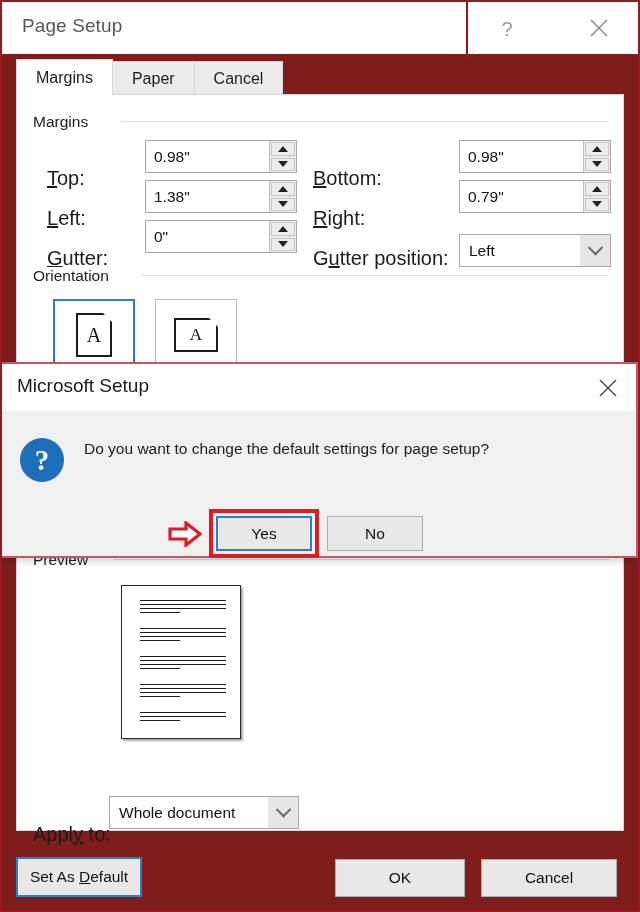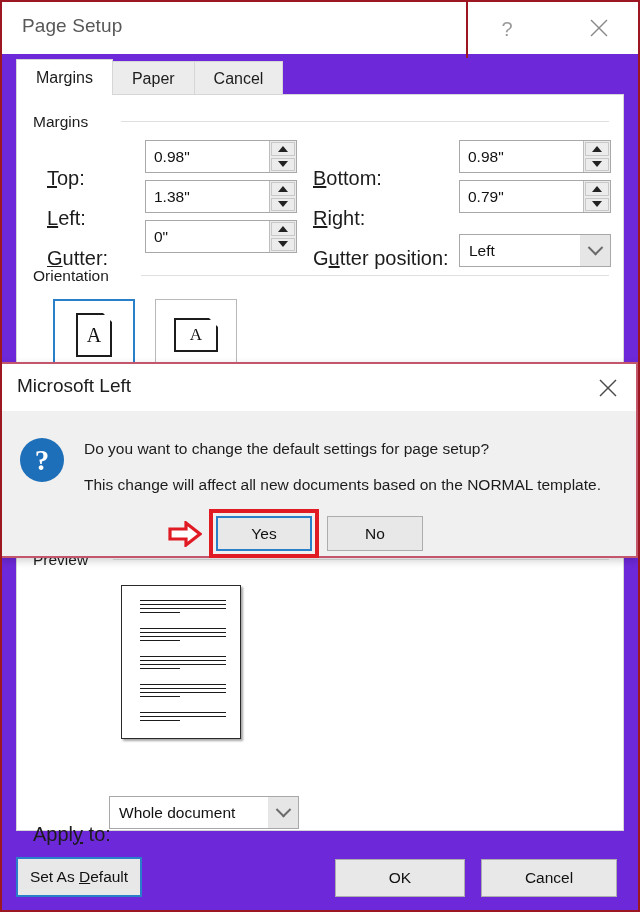--- a/index.html
+++ b/index.html
@@ -70,21 +70,21 @@
     background: #9c1722;
     z-index: 60;
   }
 
   
   #page-setup-dialog {
     position: absolute;
     left: 2px; top: 2px;
     width: 636px;
     height: 908px;
-    background: #6d28d9;
+    background: #7f1d1d;
     box-sizing: border-box;
     z-index: 5;
   }
   #ps-titlebar {
     position: relative;
     height: 52px;
     background: #ffffff;
   }
   #ps-title {
     position: absolute;
@@ -551,32 +551,31 @@
   </div>
 
   <div class="btn focus" style="left:14px; top:855px; width:126px; height:40px; line-height:36px;">Set As <u>D</u>efault</div>
   <div class="btn" style="left:479px; top:857px; width:136px; height:38px; line-height:36px;">Cancel</div>
   <div class="btn" style="left:333px; top:857px; width:130px; height:38px; line-height:36px;">OK</div>
 
 </div>
 
 <div id="msgbox">
   <div id="msg-titlebar">
-    <div id="msg-title">Microsoft Left</div>
+    <div id="msg-title">Microsoft Setup</div>
     <div id="msg-close">
       <svg width="20" height="20" viewBox="0 0 20 20">
         <line x1="2" y1="2" x2="18" y2="18" stroke="#4a4a4a" stroke-width="1.5"></line>
         <line x1="18" y1="2" x2="2" y2="18" stroke="#4a4a4a" stroke-width="1.5"></line>
       </svg>
     </div>
   </div>
 
   <div id="msg-icon">?</div>
   <div class="msg-text" id="msg-text-1">Do you want to change the default settings for page setup?</div>
-  <div class="msg-text" id="msg-text-2">This change will affect all new documents based on the NORMAL template.</div>
 
   <div id="msg-yes">Yes</div>
   <div id="msg-no">No</div>
 
   <div id="yes-highlight"></div>
 
   <svg id="red-arrow" viewBox="0 0 34 26">
     <polygon points="2,8 18,8 18,2 32,13 18,24 18,18 2,18" fill="#ffffff" stroke="#e01b24" stroke-width="3.2" stroke-linejoin="miter"></polygon>
   </svg>
 </div>

